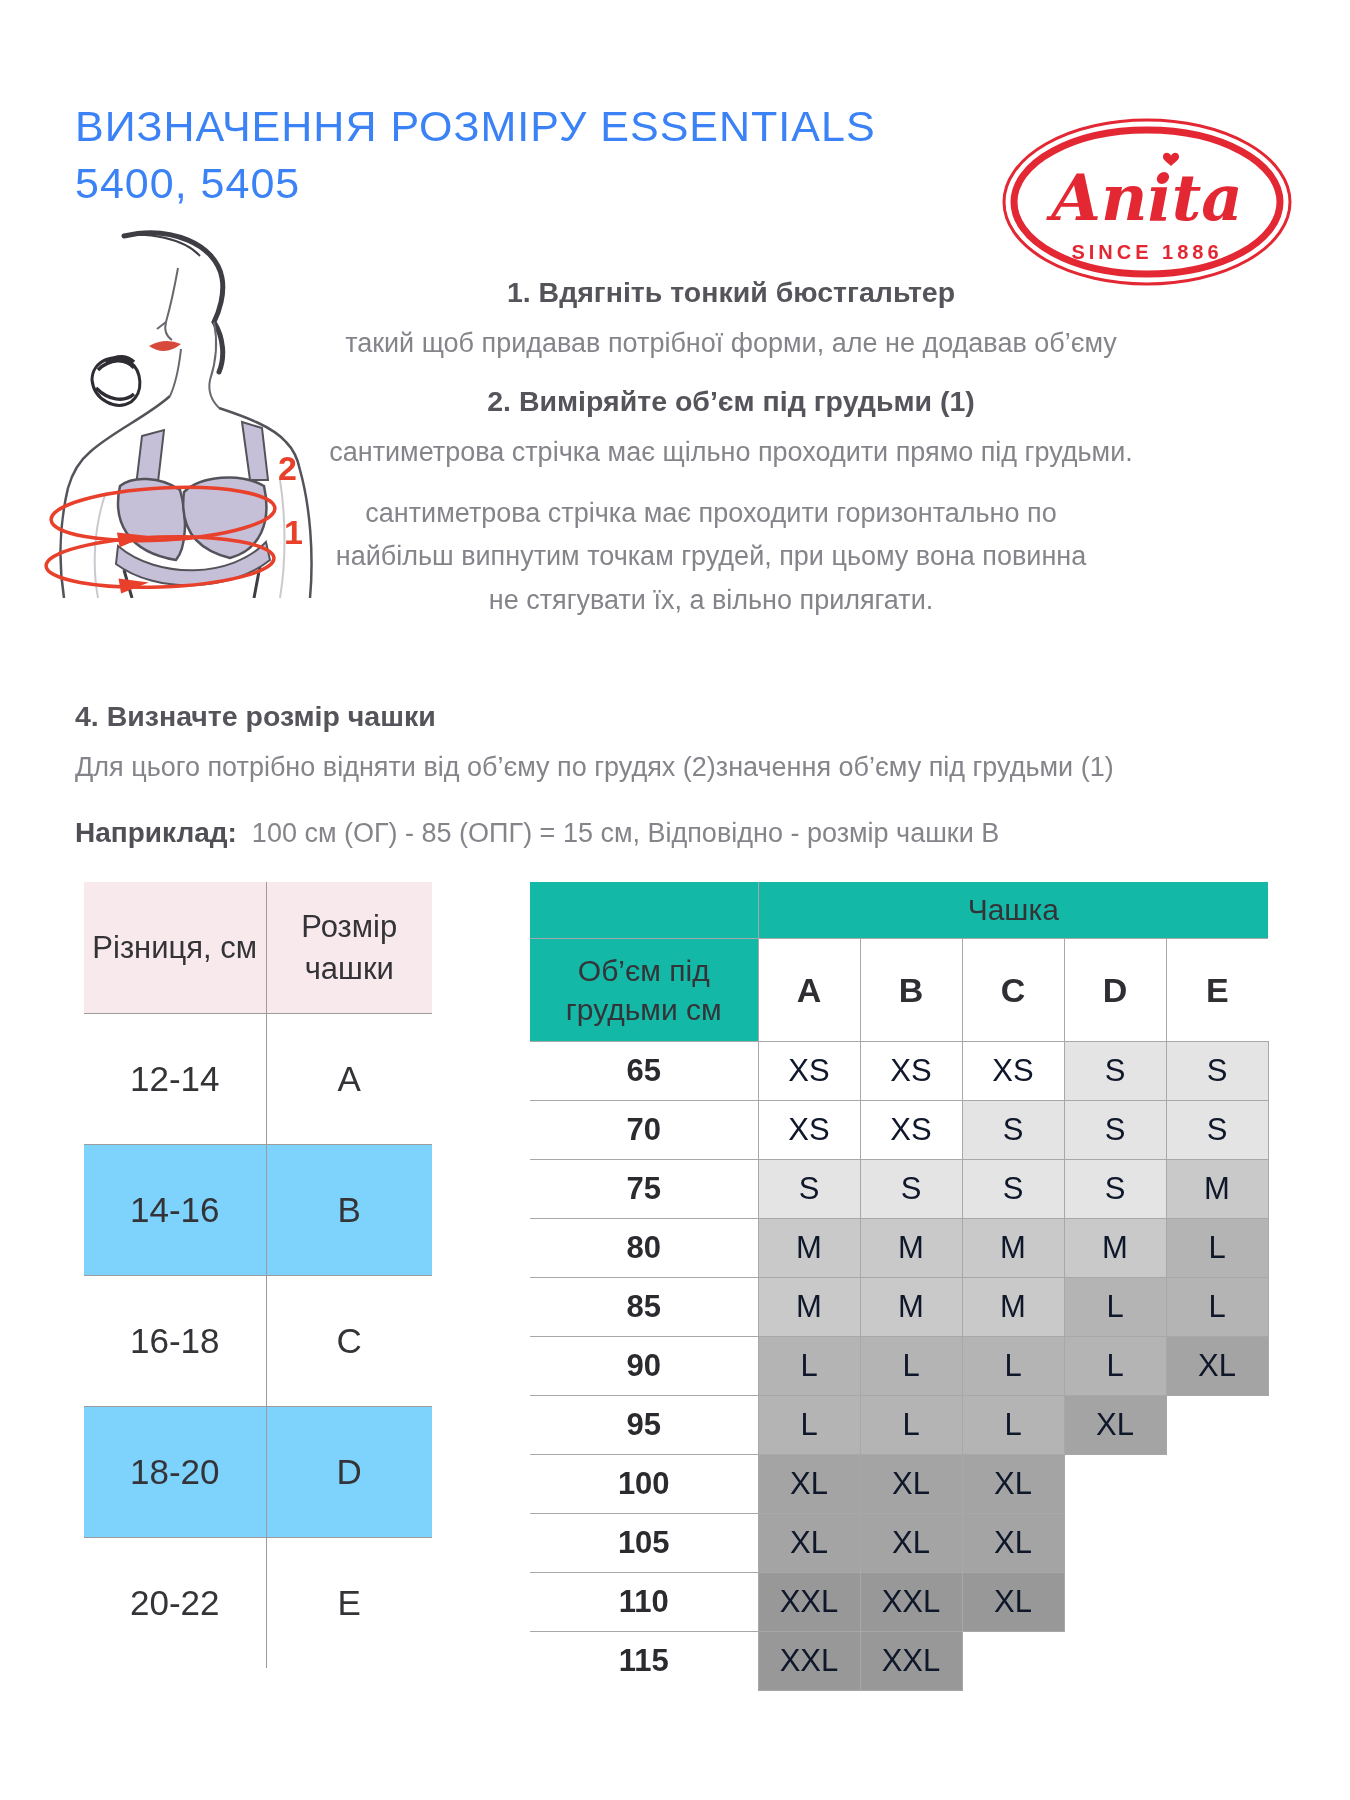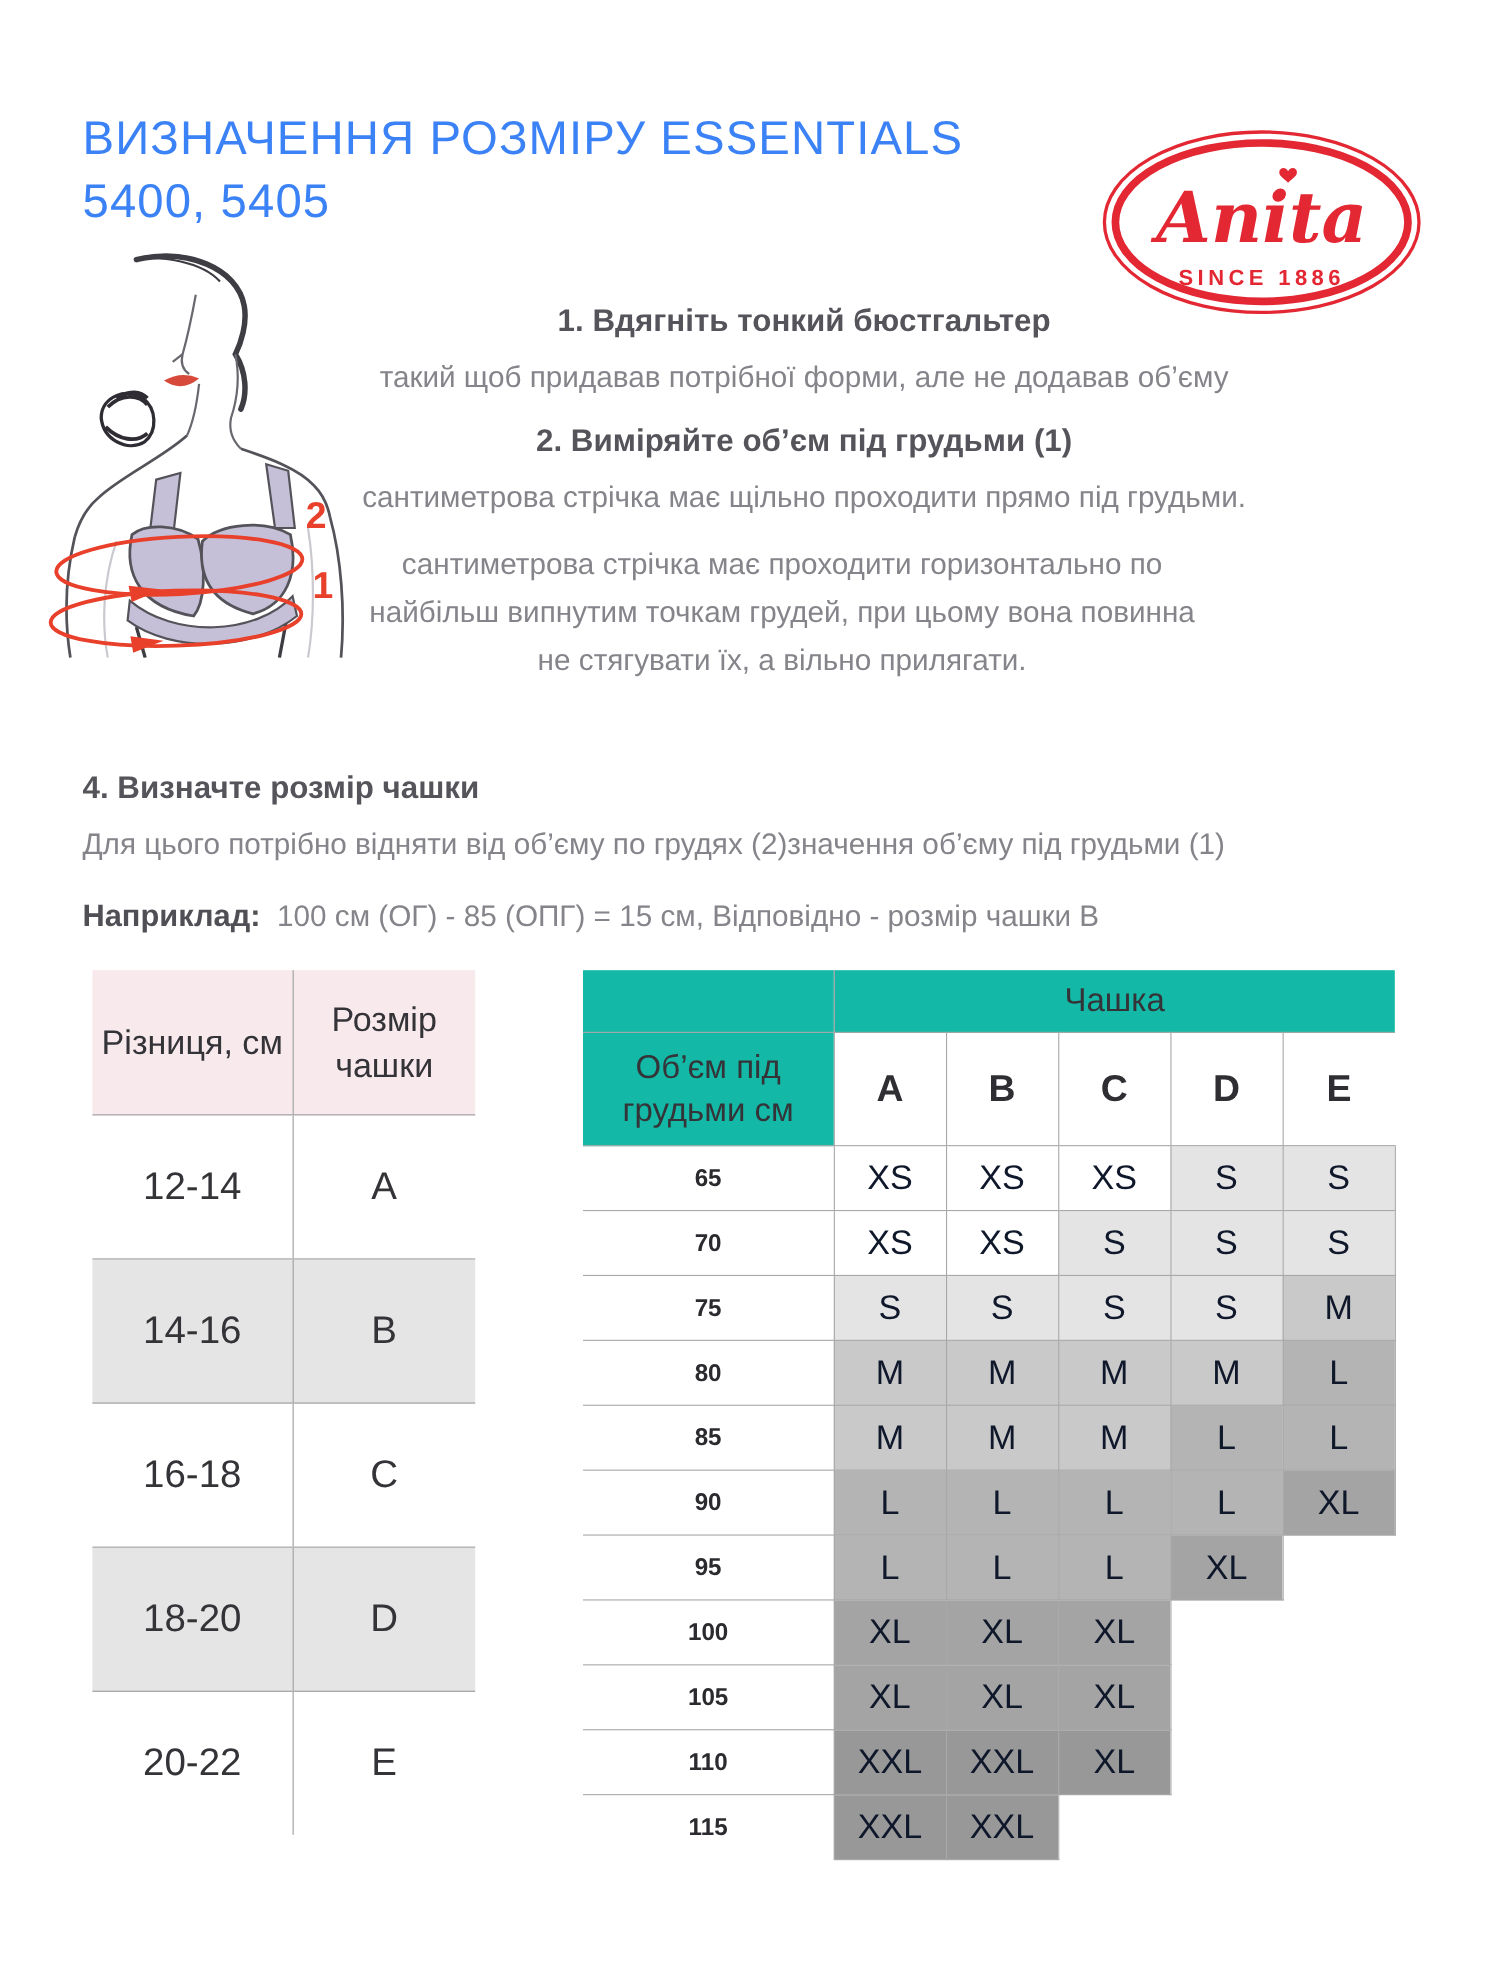--- a/index.html
+++ b/index.html
@@ -38,37 +38,37 @@
   td,th{padding:0;text-align:center;vertical-align:middle;font-weight:400;}
   .pink{background:#14b8a6;}
   
   .diff{position:absolute;left:84px;top:882px;width:348px;}
   .diff th{
     background:#f8e9ec;font-size:31px;color:#343438;height:131px;line-height:1.35;font-weight:400;
   }
   .diff td{font-size:35px;color:#343438;height:130px;}
   .diff th:first-child,.diff td:first-child{border-right:1px solid #9c9c9c;}
   .diff tbody tr td{border-top:1px solid #9c9c9c;}
-  .diff tbody tr.alt{background:#e5e5e5;}
+  .diff tbody tr.alt{background:#7dd3fc;}
   
   .size{position:absolute;left:530px;top:882px;width:738px;}
   .size .cup-span{height:56px;font-size:30px;color:#343438;border-bottom:1px solid #a8a8a8;}
   .size .corner{border-right:1px solid #a8a8a8;border-bottom:1px solid #a8a8a8;}
   .size .col1h{
     height:102px;font-size:30px;line-height:1.3;color:#343438;
     border-right:1px solid #a8a8a8;border-bottom:1px solid #a8a8a8;
   }
   .size .cup-letter{
     font-size:34px;font-weight:bold;color:#2f2f33;
     border:1px solid #a8a8a8;border-top:none;
   }
   .size .cup-letter:last-child{border-right:none;}
   .size tbody td{height:58px;}
   .size td.band{
-    font-size:22px;font-weight:bold;color:#2b2b2f;
+    font-size:31px;font-weight:bold;color:#2b2b2f;
     border-bottom:1px solid #a8a8a8;border-right:1px solid #a8a8a8;
   }
   .size td.size-cell{
     font-size:31px;color:#0f172a;border:1px solid #a8a8a8;
   }
   .size td.blank{border:none;background:#ffffff;}
   .size tbody tr:last-child td{border-bottom:none;}
   .size tbody tr:last-child td.size-cell{border-bottom:1px solid #a8a8a8;}
 </style>
 </head>

